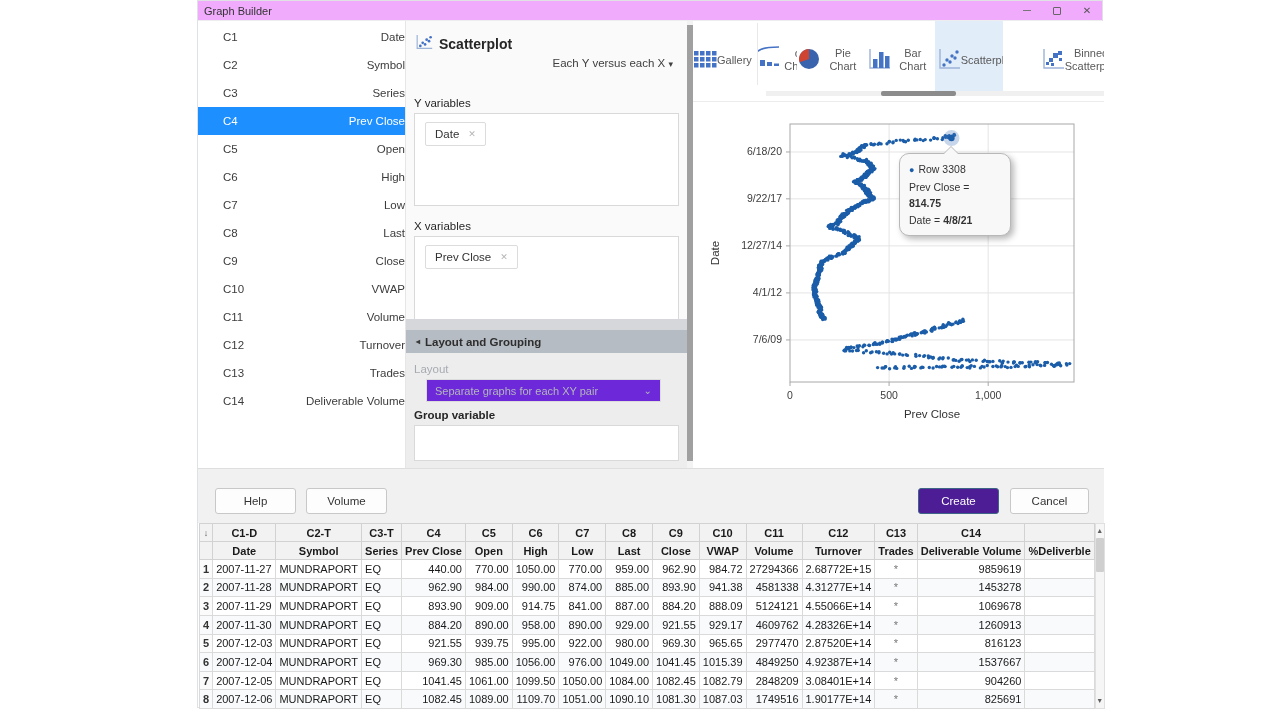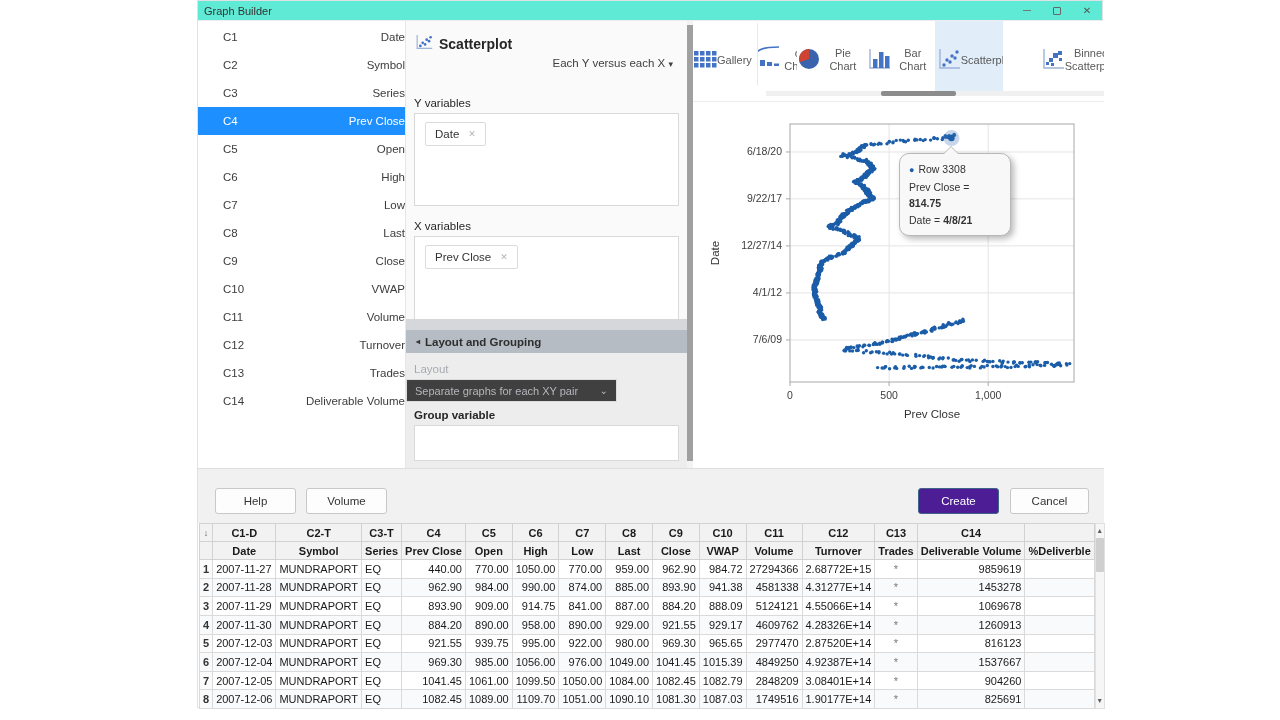--- a/index.html
+++ b/index.html
@@ -2,21 +2,21 @@
 <html><head>
 <meta charset="utf-8">
 <style>
   * { margin:0; padding:0; box-sizing:border-box; }
   html,body { width:1280px; height:720px; background:#fff; overflow:hidden;
               font-family:"Liberation Sans", sans-serif; }
   .window { position:absolute; left:197px; top:0; width:906px; height:708px;
             background:#fff; border:1px solid #dfe1e5; }
   
   .titlebar { position:absolute; left:0; top:0; width:100%; height:20px;
-              background:#5eead4; border-bottom:1px solid #ededf0;
+              background:#f0abfc; border-bottom:1px solid #ededf0;
               display:flex; align-items:center; }
   .titlebar .ttl { font-size:11px; color:#333; padding-left:6px; }
   .winctl { margin-left:auto; display:flex; height:100%; }
   .winctl span { width:30px; display:flex; align-items:center; justify-content:center;
                  color:#555; font-size:10px; cursor:default; }
   .glyph-min { display:inline-block; width:8px; height:1px; background:#777; }
   .glyph-restore { display:inline-block; width:8px; height:8px; border:1px solid #666; border-radius:1px; }
   
   .varlist { position:absolute; left:0; top:20px; width:208px; height:447px;
              background:#fff; border-right:1px solid #e6e6e8; padding-top:2px; }
@@ -36,21 +36,21 @@
   .chip { position:absolute; left:10px; top:8px; background:#fff; border:1px solid #dcdcdc;
           border-radius:2px; font-size:11.5px; color:#333; padding:5px 9px;
           display:inline-flex; gap:9px; align-items:center; }
   .chip .x { color:#b5b5b5; font-size:9px; }
   .sect-strip { position:absolute; left:0; top:298px; width:281px; height:11px; background:#d5d7da; }
   .sect-head { position:absolute; left:0; top:309px; width:281px; height:23px; background:#b6bcc3;
                display:flex; align-items:center; font-size:11.5px; font-weight:bold; color:#2e2e2e; }
   .sect-head .tri { font-size:8px; margin:0 5px 0 10px; color:#3a3a3a; }
   .sect-body { position:absolute; left:0; top:332px; width:281px; height:115px; background:#ededee; }
   .lbl-dis { position:absolute; left:8px; top:10px; font-size:11.5px; color:#a7abb0; }
-  .dd-dis { position:absolute; left:0; top:26px; width:211px; height:23px; background:#404040;
+  .dd-dis { position:absolute; left:20px; top:26px; width:235px; height:23px; background:#6d28d9;
             border:1px solid #dcdcdc; font-size:11px; color:#b3b6ba;
             display:flex; align-items:center; padding:0 8px; }
   .dd-dis .chev { margin-left:auto; font-size:10px; }
   .lbl-grp { position:absolute; left:8px; top:56px; font-size:11.5px; color:#262626; font-weight:bold; }
   .grp-box { position:absolute; left:8px; top:72px; width:265px; height:36px; background:#fff; border:1px solid #d9d9d9; }
   .mid-scroll { position:absolute; left:489px; top:20px; width:6px; height:447px; background:#f3f3f3; }
   .mid-scroll .thumb { position:absolute; left:0; top:4px; width:6px; height:436px; background:#a0a0a0; }
   
   .rightarea { position:absolute; left:495px; top:20px; width:411px; height:447px; background:#fff; }
   .gallery { position:absolute; left:0; top:0; width:411px; height:70px; display:flex; }

